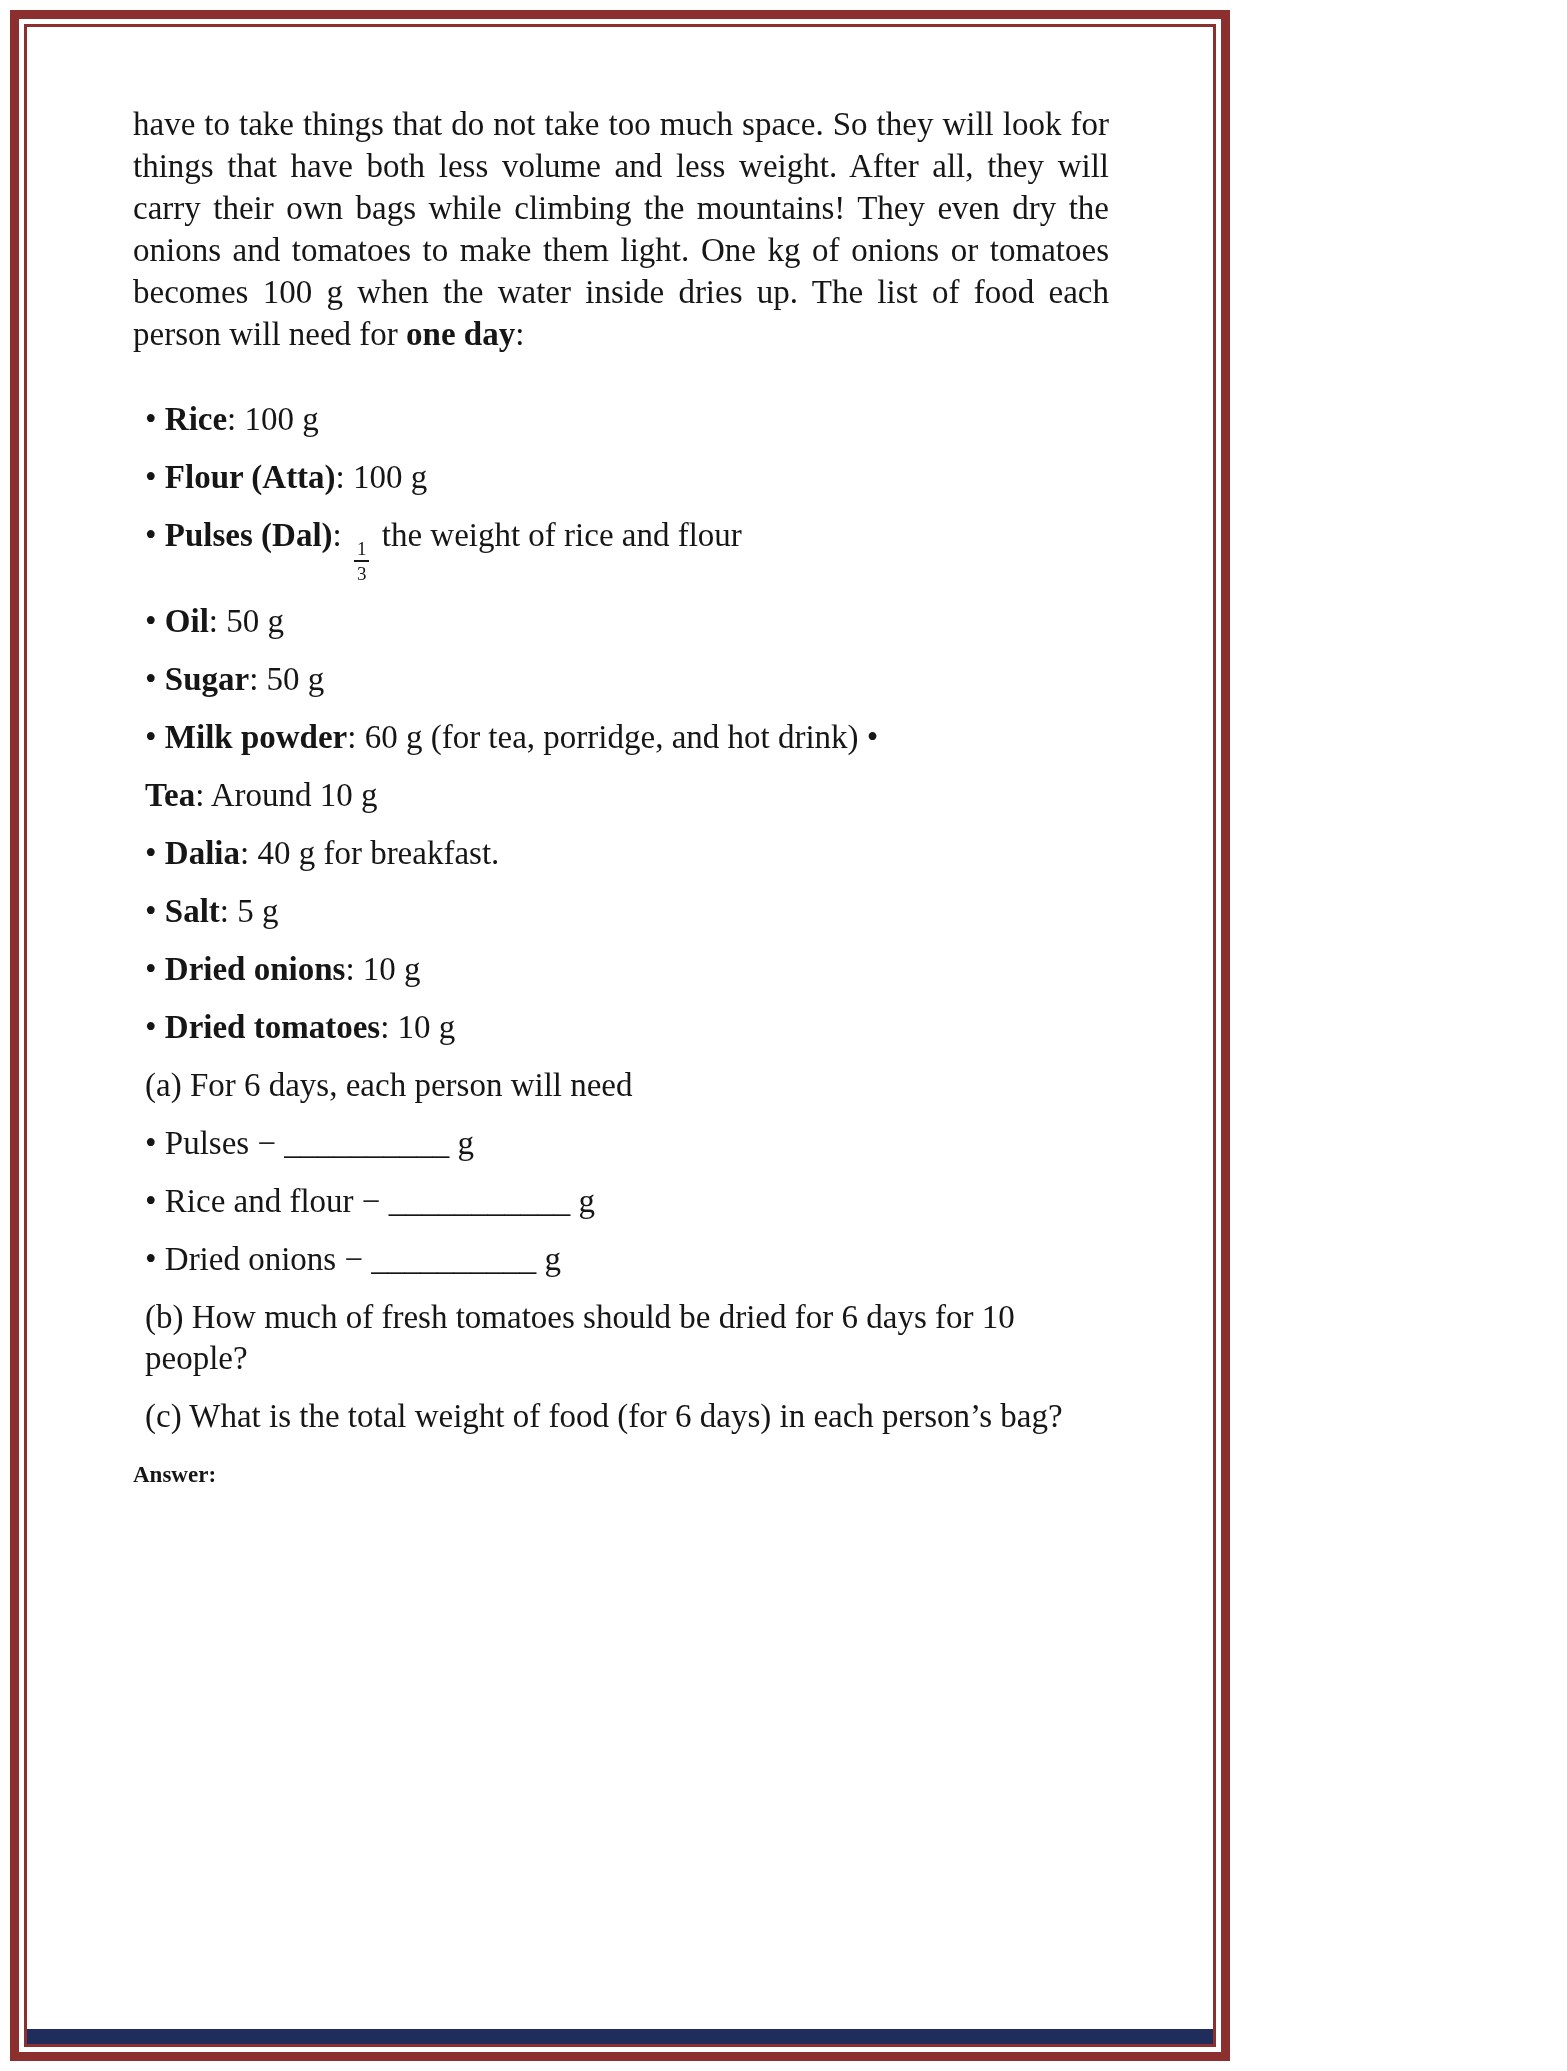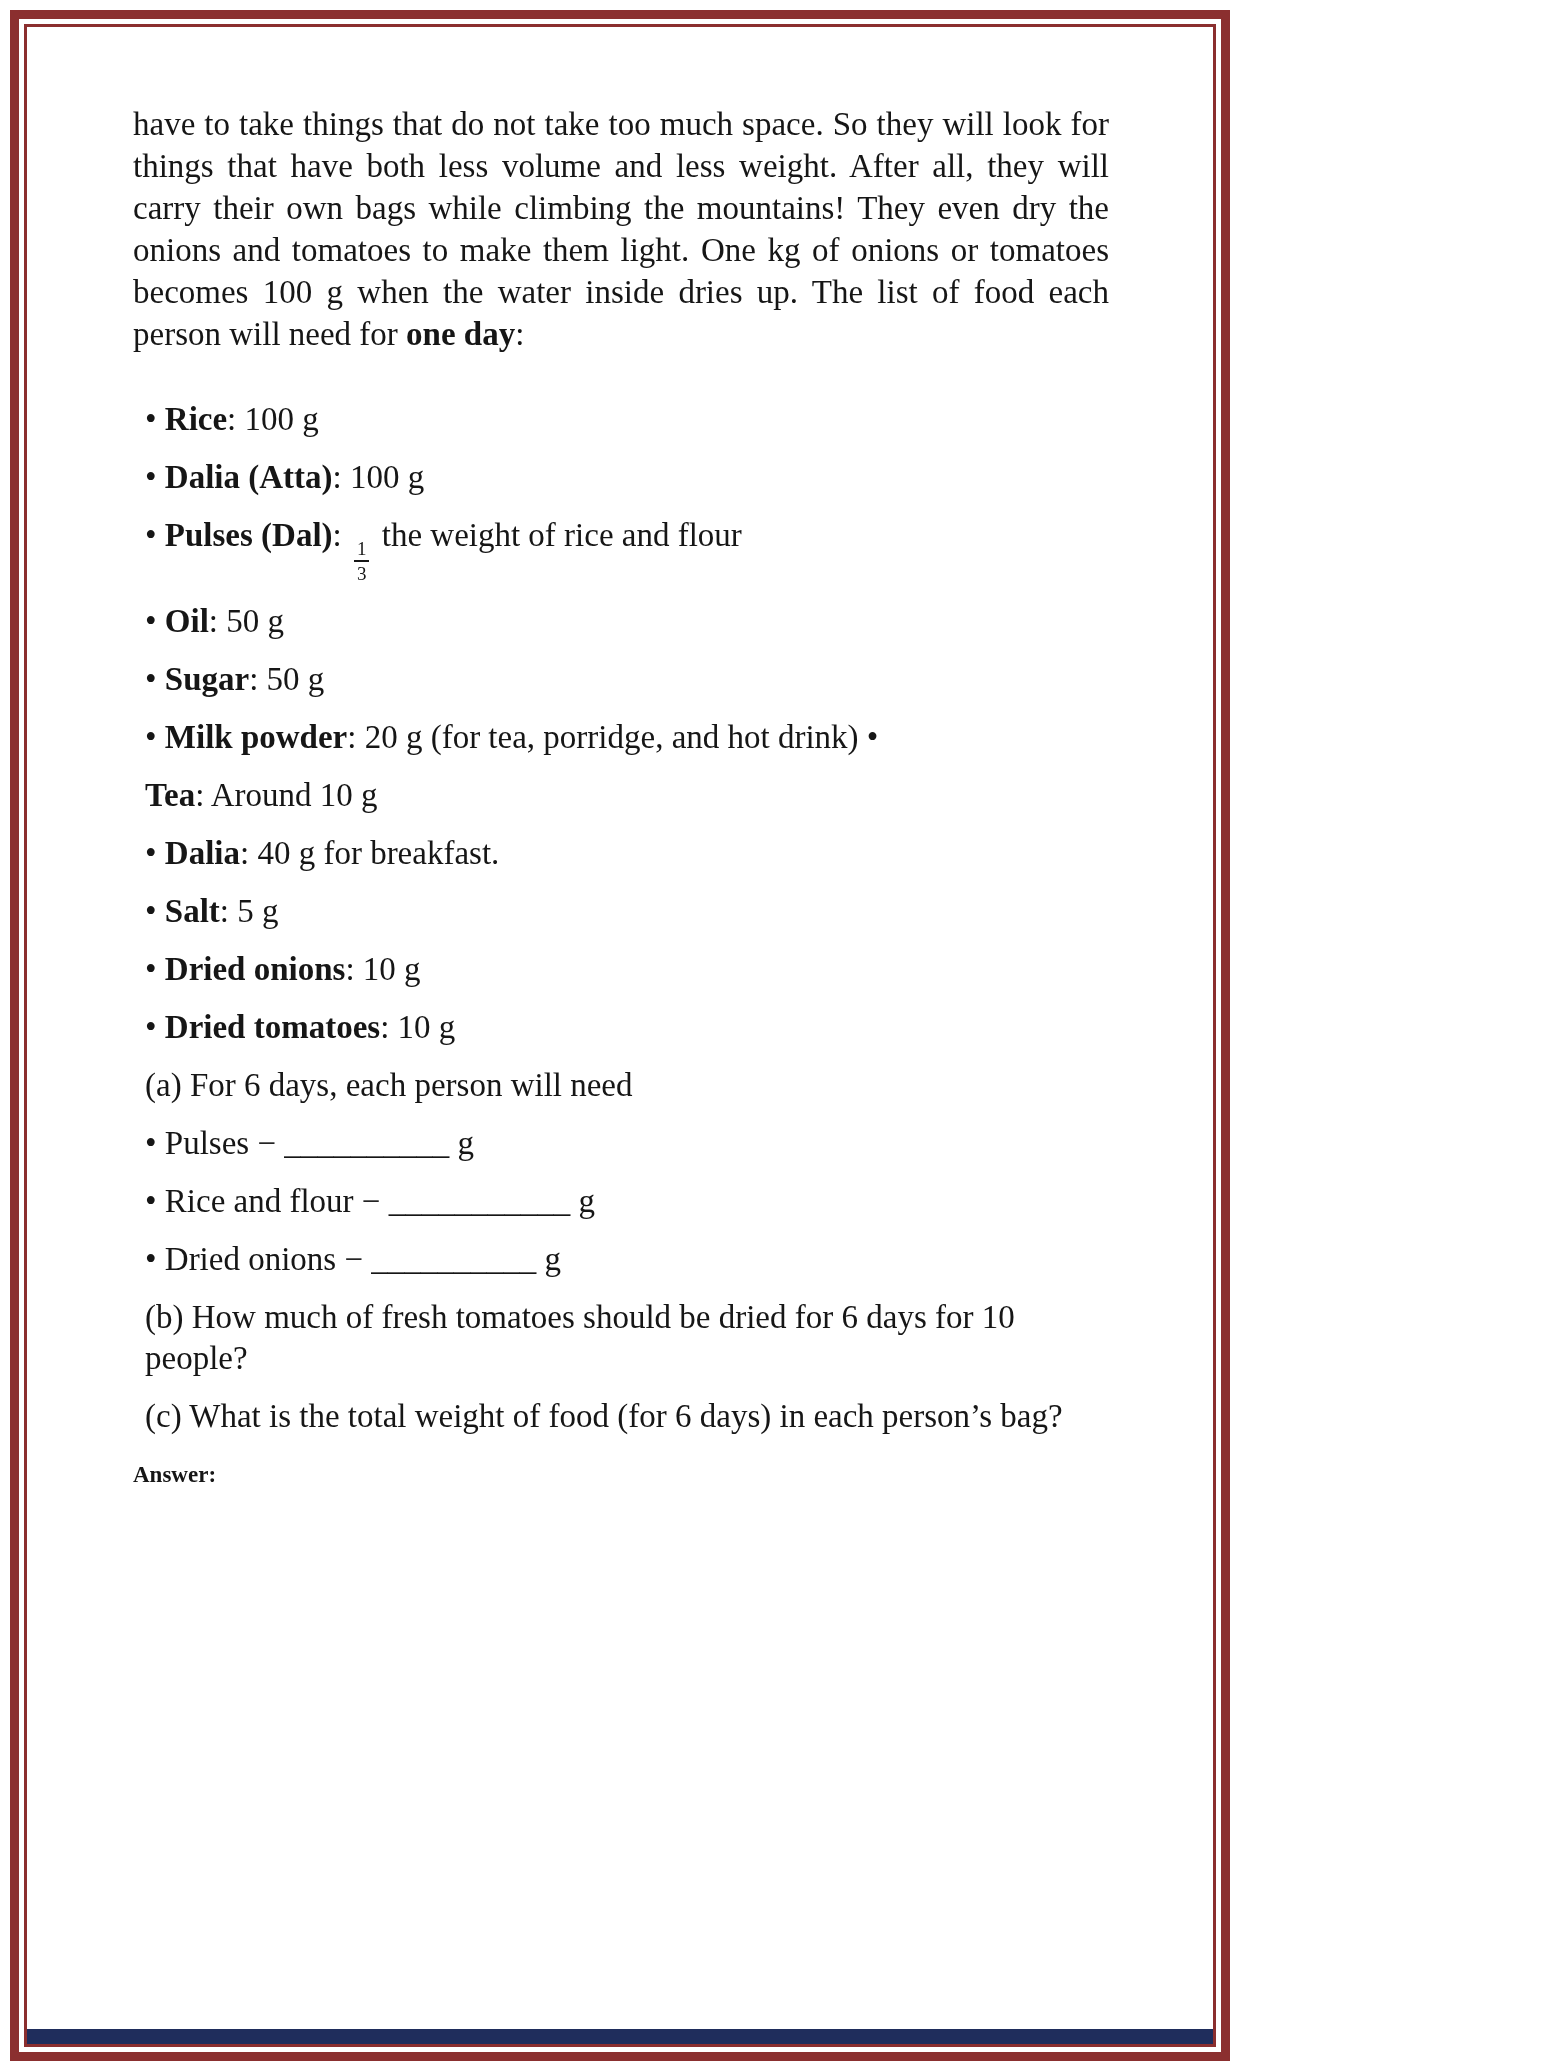--- a/index.html
+++ b/index.html
@@ -80,32 +80,32 @@
 
 <div class="page">
   <div class="frame-outer">
     <div class="frame-inner">
       <div class="content">
 
         <p class="intro"><span>have to take things that do not take too much space. So they will look for things that have both less volume and less weight. After all, they will carry their own bags while climbing the mountains! They even dry the onions and tomatoes to make them light. One kg of onions or tomatoes becomes 100 g when the water inside dries up. The list of food each person will need for </span><span class="b">one day</span><span>:</span></p>
 
         <p class="item"><span>• </span><span class="b">Rice</span><span>: 100 g</span></p>
 
-        <p class="item"><span>• </span><span class="b">Dalia (</span><span class="bi">Atta</span><span class="b">)</span><span>: 100 g</span></p>
+        <p class="item"><span>• </span><span class="b">Flour (</span><span class="bi">Atta</span><span class="b">)</span><span>: 100 g</span></p>
 
         <p class="item"><span>• </span><span class="b">Pulses (</span><span class="bi">Dal</span><span class="b">)</span><span>: </span><span class="frac">
               <span class="num">1</span>
               <span class="den">3</span>
             </span><span> the weight of rice and flour</span></p>
 
         <p class="item"><span>• </span><span class="b">Oil</span><span>: 50 g</span></p>
 
         <p class="item"><span>• </span><span class="b">Sugar</span><span>: 50 g</span></p>
 
-        <p class="item"><span>• </span><span class="b">Milk powder</span><span>: 20 g (for tea, porridge, and hot drink) •</span></p>
+        <p class="item"><span>• </span><span class="b">Milk powder</span><span>: 60 g (for tea, porridge, and hot drink) •</span></p>
 
         <p class="item"><span></span><span class="b">Tea</span><span>: Around 10 g</span></p>
 
         <p class="item"><span>• </span><span class="b">Dalia</span><span>: 40 g for breakfast.</span></p>
 
         <p class="item"><span>• </span><span class="b">Salt</span><span>: 5 g</span></p>
 
         <p class="item"><span>• </span><span class="b">Dried onions</span><span>: 10 g</span></p>
 
         <p class="item"><span>• </span><span class="b">Dried tomatoes</span><span>: 10 g</span></p>

